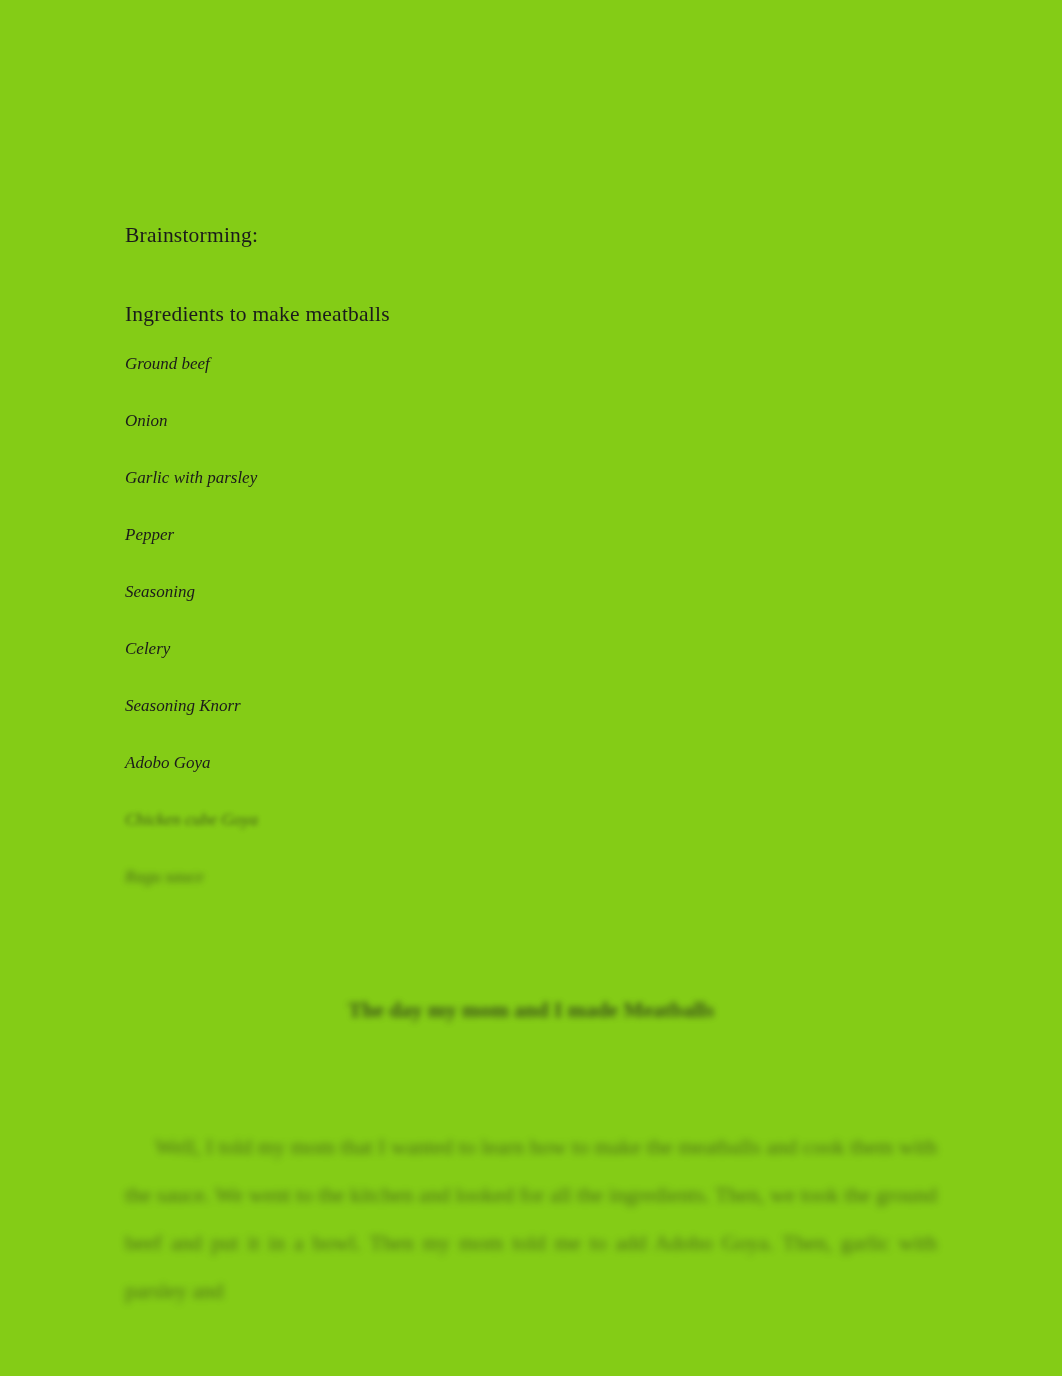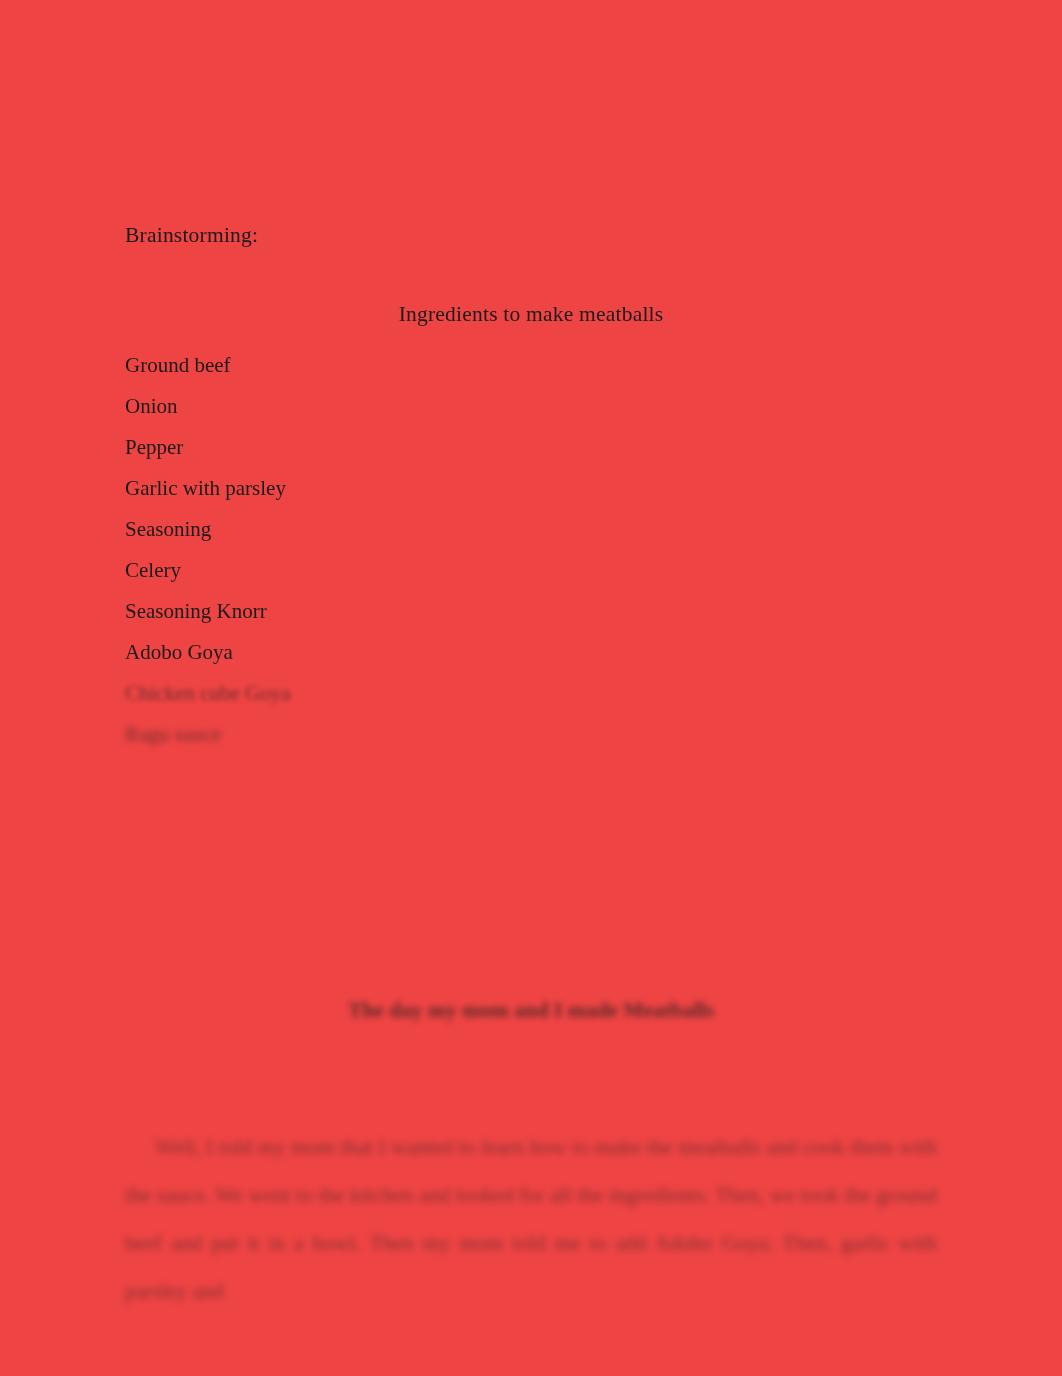--- a/index.html
+++ b/index.html
@@ -13,45 +13,45 @@
     position: relative;
     overflow: hidden;
     font-family: "Liberation Serif", "DejaVu Serif", serif;
     color: #1b1b1b;
     -webkit-font-smoothing: antialiased;
   }
 
   .page {
     position: absolute;
     inset: 0;
-    background: #ef4444;
+    background: #84cc16;
   }
 
   .doc-body {
     position: absolute;
     left: 125px;
     top: 225px;
     width: 812px;
   }
 
   .line {
     font-size: 21.5px;
     line-height: 1;
     letter-spacing: 0.01em;
     white-space: nowrap;
   }
 
   
   .line + .line { margin-top: 29.5px; }
 
-  .gap-after-title { margin-top: 57px !important; text-align: center; }
+  .gap-after-title { margin-top: 57px !important; }
 
   .ingredient-list { margin: 0; padding: 0; list-style: none; }
-  .ingredient-list li { font-size: 21px; line-height: 1; white-space: nowrap; }
-  .ingredient-list li + li { margin-top: 20px; }
+  .ingredient-list li { font-size: 17px; line-height: 1; white-space: nowrap; font-style: italic; }
+  .ingredient-list li + li { margin-top: 40px; }
 
   
   .blur-1 { filter: blur(2.6px); opacity: 0.62; }
   .blur-2 { filter: blur(3.0px); opacity: 0.58; }
   .blur-3 { filter: blur(3.4px); opacity: 0.70; }
   .blur-4 { filter: blur(3.8px); opacity: 0.52; }
 
   .essay-title {
     position: absolute;
     left: 0;
@@ -86,22 +86,22 @@
 
   <div class="doc-body">
 
     <div class="line">Brainstorming:</div>
 
     <div class="line gap-after-title">Ingredients to make meatballs</div>
 
     <ul class="ingredient-list" style="margin-top:29.5px;">
       <li>Ground beef</li>
       <li>Onion</li>
+      <li>Garlic with parsley</li>
       <li>Pepper</li>
-      <li>Garlic with parsley</li>
       <li>Seasoning</li>
       <li>Celery</li>
       <li>Seasoning Knorr</li>
       <li>Adobo Goya</li>
       <li class="blur-1">Chicken cube Goya</li>
       <li class="blur-2">Ragu sauce</li>
     </ul>
 
     <div class="essay-title blur-3">The day my mom and I made Meatballs</div>
 

